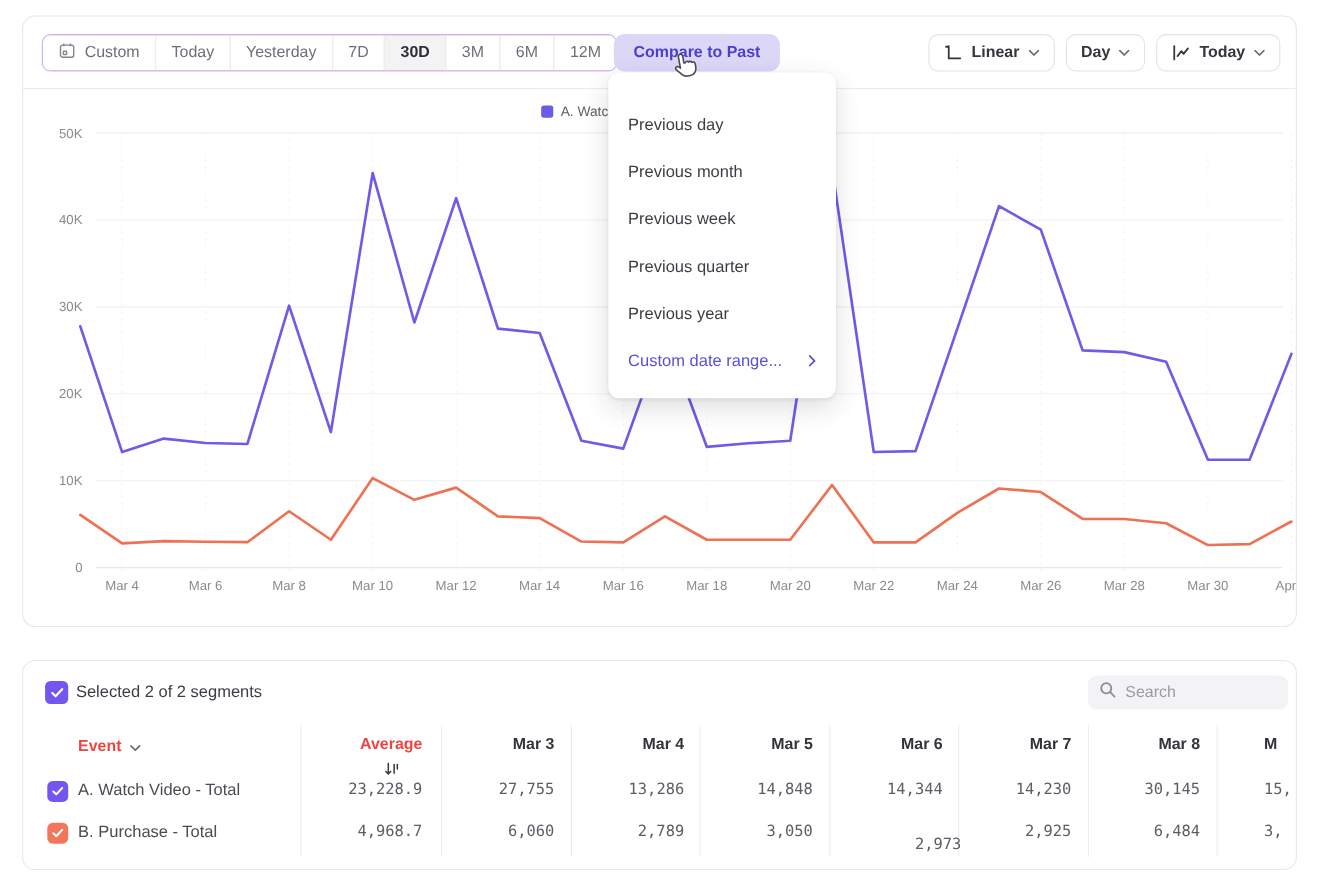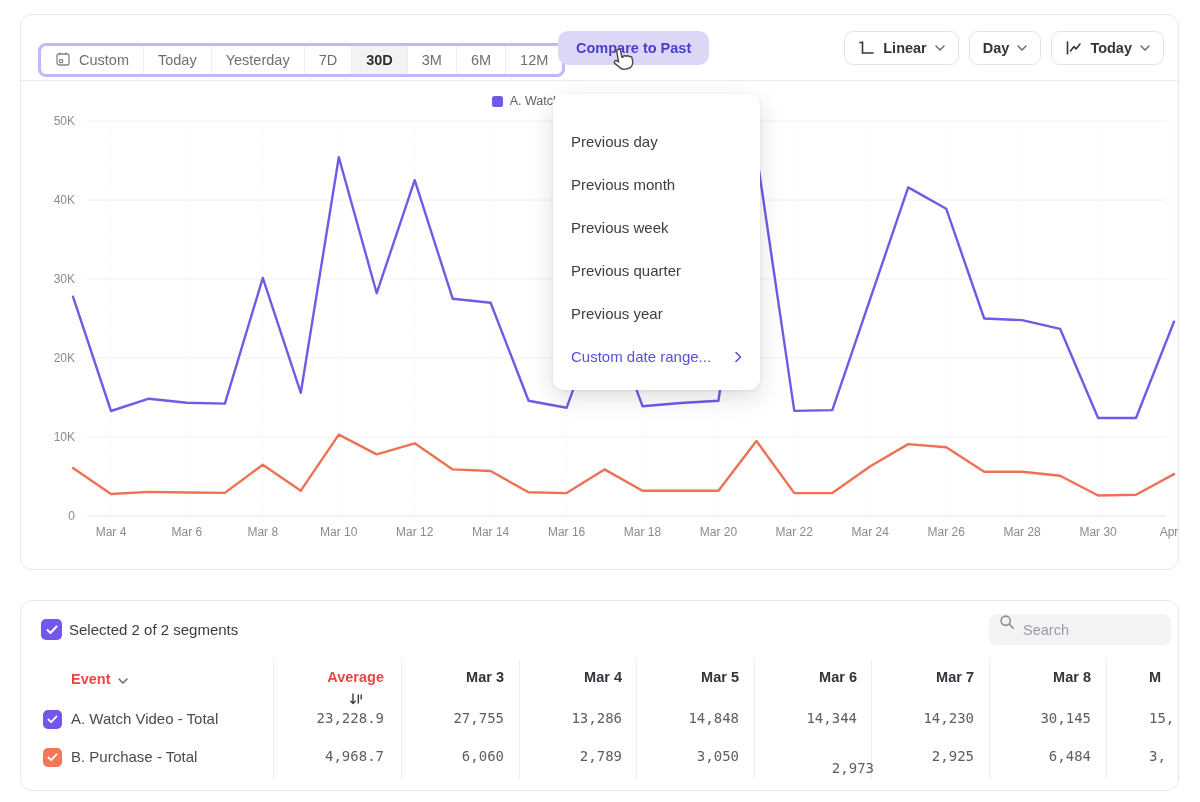--- a/index.html
+++ b/index.html
@@ -6,22 +6,22 @@
   html,body { background:#fff; }
   body { font-family:"Liberation Sans", sans-serif; color:#3a3a42; }
   .page { position:relative; width:1200px; height:802px; background:#fff; overflow:hidden; }
 
   .card { position:absolute; background:#fff; border:1px solid #e8e8ec; border-radius:12px; }
   .chart-card { left:20px; top:14px; width:1159px; height:556px; }
   .table-card { left:20px; top:600px; width:1159px; height:191px; overflow:hidden; }
 
   
   .toolbar { position:relative; height:66px; border-bottom:1px solid #ececef; }
-  .seg-control { position:absolute; left:17px; top:28px; height:34px; display:flex; align-items:stretch;
-                 border:3px solid #c4b5fd; border-radius:8px; overflow:hidden; background:#fca5a5; }
+  .seg-control { position:absolute; left:17px; top:16px; height:34px; display:flex; align-items:stretch;
+                 border:1px solid #c4b5fd; border-radius:8px; overflow:hidden; background:#fca5a5; }
   .seg-btn { display:flex; align-items:center; gap:8px; padding:0 14px; font-size:14.5px; color:#6e6e78;
              background:#fff; border:none; cursor:pointer; white-space:nowrap; }
   .seg-btn + .seg-btn { border-left:1px solid #ececef; }
   .seg-btn.selected { background:#f3f3f4; color:#2e2e36; font-weight:700; }
 
   .compare-btn { position:absolute; left:537px; top:16px; height:34px; padding:0 18px; border:none;
                  border-radius:10px; background:#dcd6f7; color:#4a3ecb; font-size:14.5px; font-weight:600;
                  font-family:inherit; cursor:pointer; }
 
   .toolbar-right { position:absolute; right:14px; top:16px; display:flex; gap:10px; }
@@ -38,34 +38,34 @@
   .chart-svg { position:absolute; left:0; top:66px; }
   .grid { stroke:#eef0f3; stroke-width:1; }
   .grid.base { stroke:#e8e8ec; }
   .vgrid { stroke:#f2f2f5; stroke-width:1; stroke-dasharray:2 4; }
   .ytick { font:12px "Liberation Sans", sans-serif; fill:#8a8a90; text-anchor:end; }
   .xtick { font:12px "Liberation Sans", sans-serif; fill:#8a8a90; }
 
   
   .menu { position:absolute; left:553px; top:66px; width:207px; background:#fff; border-radius:10px;
           box-shadow:0 1px 3px rgba(30,30,40,.08), 0 8px 24px rgba(30,30,40,.14); padding:26px 0 12px;
-          z-index:50;margin-top:28px; }
+          z-index:50; }
   .menu-item { position:relative; height:43px; display:flex; align-items:center; padding:0 18px;
                font-size:15px; color:#3c3c44; cursor:pointer; }
   .menu-item.accent { color:#5751d5; }
   .menu-item .rchev { position:absolute; right:18px; top:50%; transform:translateY(-50%); }
   .cursor { position:absolute; left:612px; top:47px; z-index:60; transform:rotate(-10deg); pointer-events:none; }
 
   
   .seg-head-label { position:absolute; left:48px; top:20px; font-size:15px; color:#3c3c44; }
   .checkbox { position:absolute; border-radius:5px; display:flex; align-items:center; justify-content:center; cursor:pointer; }
   .cb-purple { background:#7355ef; }
   .cb-orange { background:#f3765b; }
   .search { position:absolute; left:968px; top:13px; width:182px; height:31px; background:#f3f3f5;
-            border-radius:8px; display:flex; padding:0 10px; gap:8px; }
+            border-radius:8px; display:flex; align-items:center; padding:0 10px; gap:8px; }
   .search input { border:none; outline:none; background:transparent; font-size:14.5px; color:#3c3c44;
                   font-family:inherit; width:130px; }
   .search input::placeholder { color:#9b9ba3; }
 
   .tdiv { position:absolute; width:1px; top:58px; height:120px; background:#ededf0; }
   .th { position:absolute; top:68px; height:20px; font-size:14.5px; font-weight:700; color:#33333b; white-space:nowrap; }
   .th.lbl { font-weight:600; display:flex; align-items:center; gap:7px; color:#ef4444; }
   .num { text-align:right; }
   .td { position:absolute; height:20px; font-size:14px; color:#5d5d66; white-space:nowrap;
         font-family:"DejaVu Sans Mono", monospace;text-align:center; }

